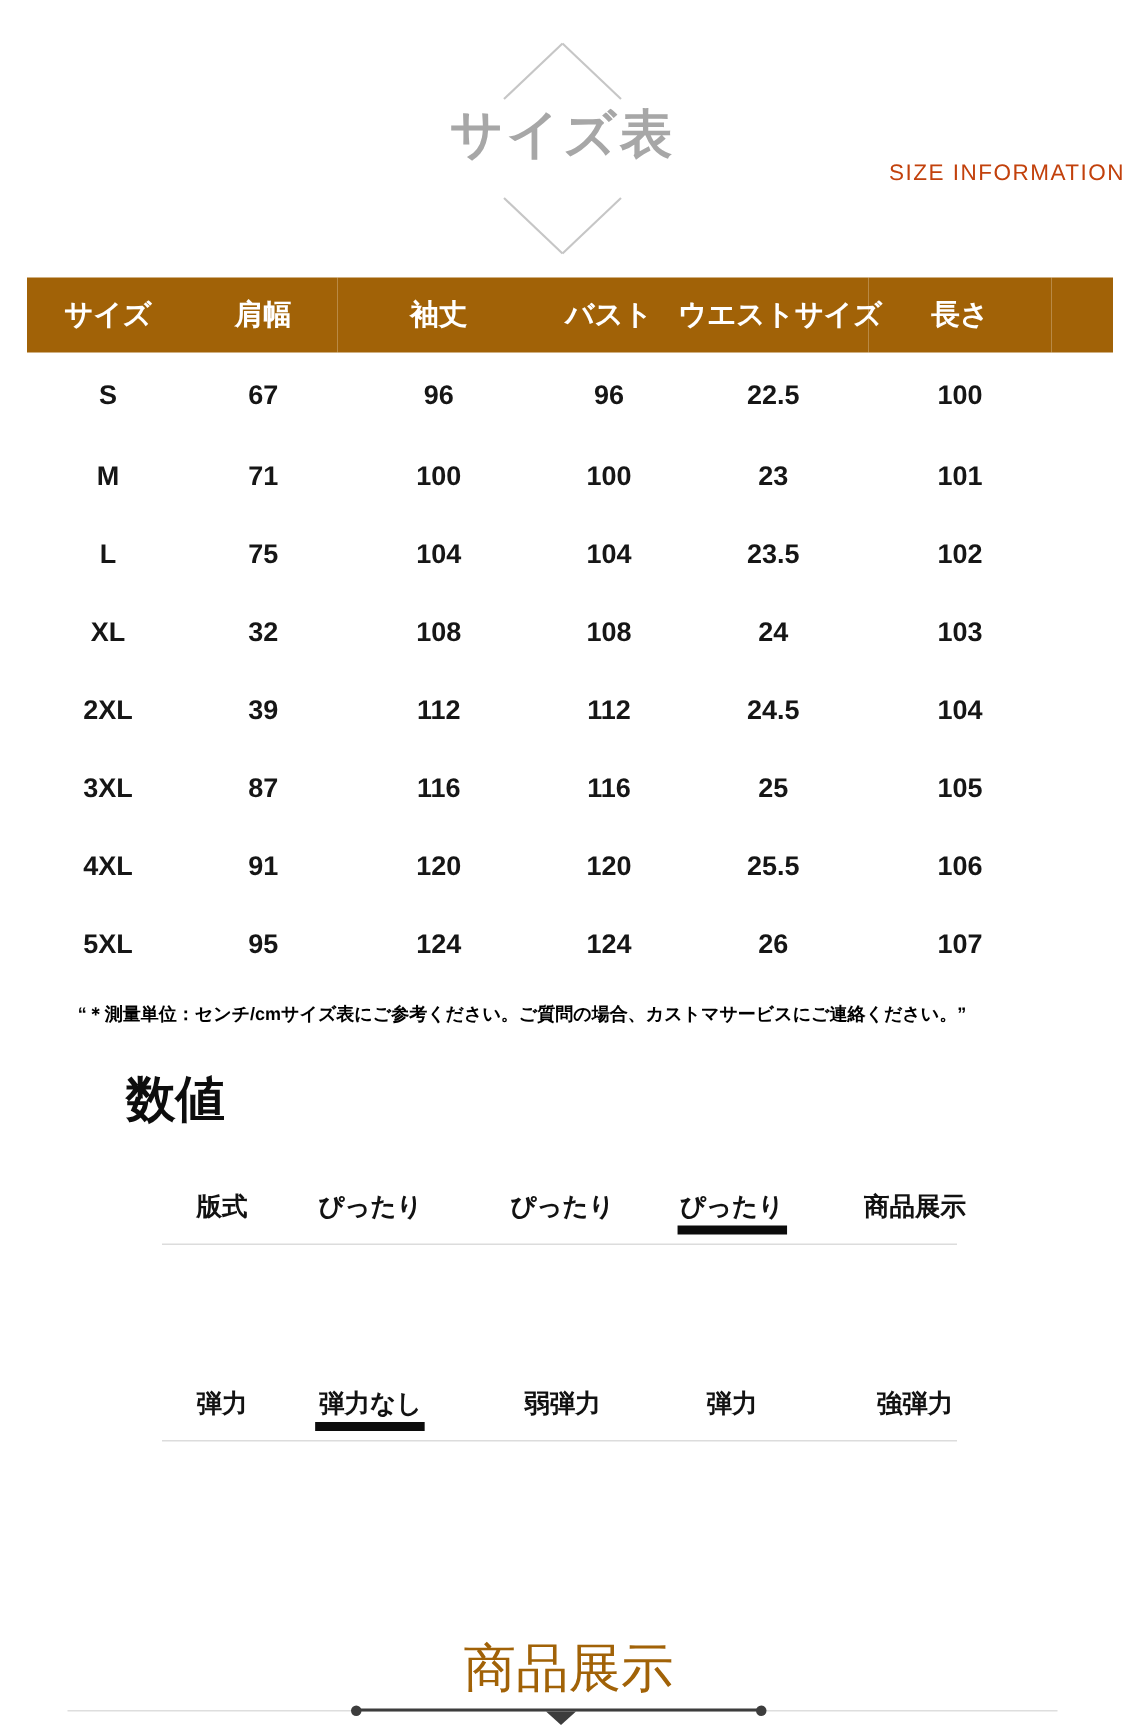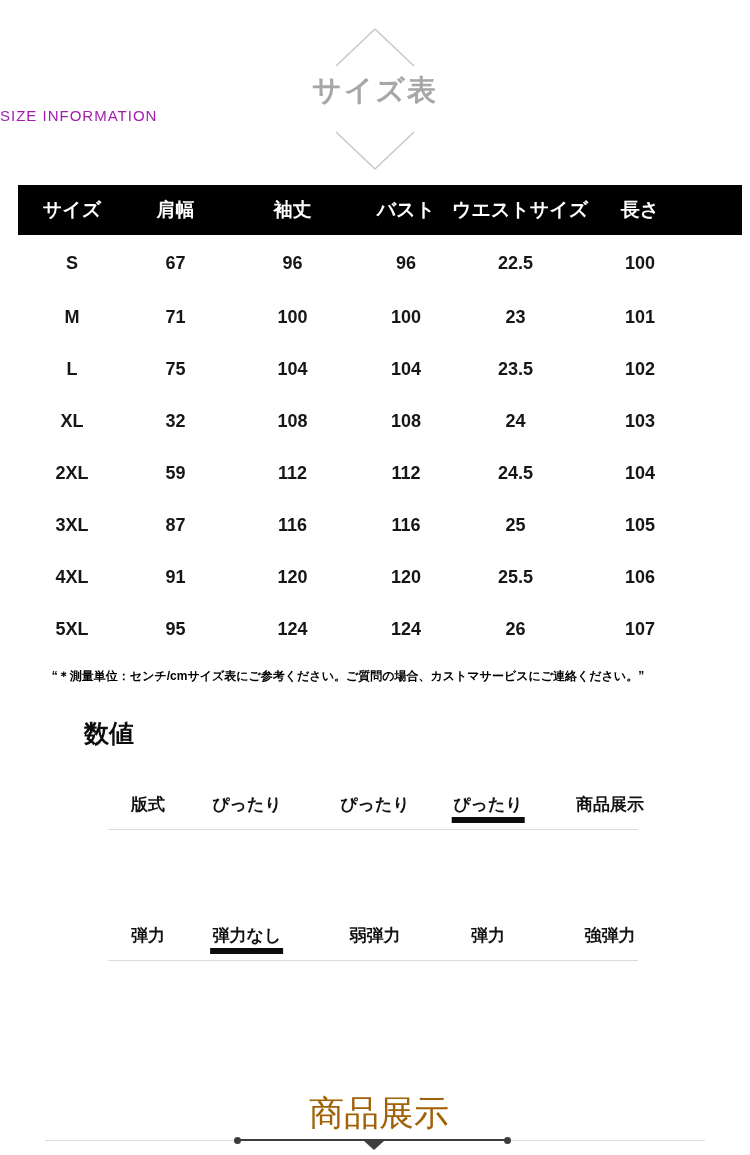--- a/index.html
+++ b/index.html
@@ -3,41 +3,41 @@
 <meta charset="utf-8">
 <style>
   html,body{margin:0;padding:0;background:#fff;}
   .page{position:relative;width:750px;height:1155px;background:#ffffff;overflow:hidden;
         font-family:"Liberation Sans","DejaVu Sans",sans-serif;color:#111;}
 
   
   .ornament{position:absolute;left:0;top:0;width:750px;height:190px;}
   .ornament svg{position:absolute;left:300px;top:25px;}
   .orn-jp{position:absolute;left:0;top:76px;width:750px;text-align:center;
-          font-size:29px;font-weight:700;color:#a7a7a7;letter-spacing:2px;line-height:28px;}
-  .orn-en{position:absolute;left:0;top:107px;width:750px;text-align:left;
-          font-size:15px;font-weight:400;color:#a21caf;letter-spacing:1px;line-height:18px;}
+          font-size:35px;font-weight:700;color:#a7a7a7;letter-spacing:2px;line-height:28px;}
+  .orn-en{position:absolute;left:0;top:107px;width:750px;text-align:right;
+          font-size:15px;font-weight:400;color:#c2410c;letter-spacing:1px;line-height:18px;}
 
   
   table.size-table{position:absolute;left:18px;top:185px;width:724px;
                    border-collapse:collapse;table-layout:fixed;}
   table.size-table th,table.size-table td{padding:0;text-align:center;white-space:nowrap;}
-  table.size-table thead tr{background:#000000;height:50px;margin-top:36px;}
+  table.size-table thead tr{background:#a16207;height:50px;margin-top:36px;}
   table.size-table th{color:#fff;font-size:19px;font-weight:700;}
   table.size-table tbody tr{height:52px;}
   table.size-table tbody tr:first-child{height:56px;}
   table.size-table td{font-size:18px;font-weight:700;color:#161616;}
 
   
   .note{position:absolute;left:0;top:668px;width:696px;text-align:center;
         font-size:12px;font-weight:700;color:#000;}
 
   
   .spec-heading{position:absolute;left:84px;top:714px;margin:0;
-                font-size:25px;font-weight:700;color:#0d0d0d;line-height:38px;}
+                font-size:33px;font-weight:700;color:#0d0d0d;line-height:38px;}
   .spec-row{position:absolute;left:0;width:750px;height:24px;
             font-size:17px;font-weight:700;color:#121212;line-height:24px;}
   .spec-row .cell{position:absolute;transform:translateX(-50%);white-space:nowrap;}
   .c0{left:148px;} .c1{left:247px;} .c2{left:375px;} .c3{left:488px;} .c4{left:610px;}
   .cell.selected::after{content:"";position:absolute;left:50%;transform:translateX(-50%);
                         top:24px;width:73px;height:6px;background:#0c0c0c;}
   .spec-divider{position:absolute;left:108px;top:36px;width:530px;height:1px;background:#dcdcdc;}
   .row-fit{top:793px;} .row-stretch{top:877px;margin-top:47px;} .row-thick{top:974px;}
 
   
@@ -120,21 +120,21 @@
         <td>XL</td>
         <td>32</td>
         <td>108</td>
         <td>108</td>
         <td>24</td>
         <td>103</td>
         <td></td>
       </tr>
       <tr>
         <td>2XL</td>
-        <td>59</td>
+        <td>39</td>
         <td>112</td>
         <td>112</td>
         <td>24.5</td>
         <td>104</td>
         <td></td>
       </tr>
       <tr>
         <td>3XL</td>
         <td>87</td>
         <td>116</td>

